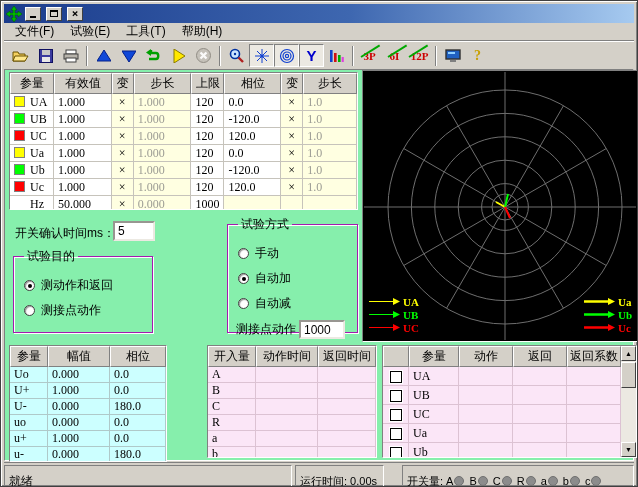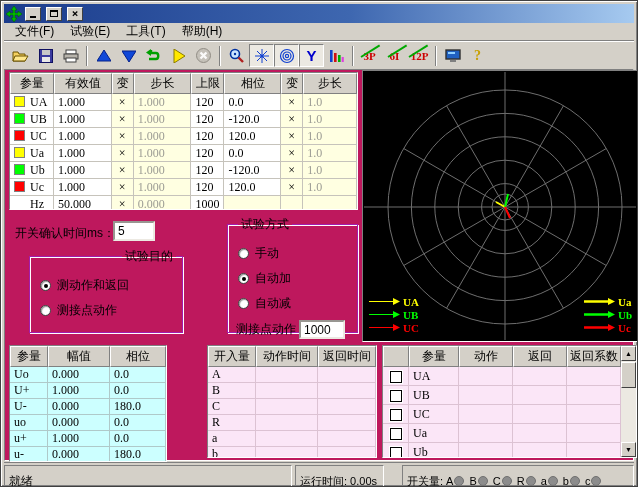--- a/index.html
+++ b/index.html
@@ -37,21 +37,21 @@
     background:transparent; border:1px solid transparent; position:relative; }
   .tb-btn.pressed { background:#ECE9E2; border-color:#808080 #FFF #FFF #808080; }
   .tb-btn.disabled { opacity:.9; }
   .tb-sep { width:2px; height:20px; margin:0 3px; border-left:1px solid #808080; border-right:1px solid #FFF; }
   .tb-text { font-weight:bold; font-size:11px; color:#CC0000; font-family:"Liberation Serif",serif; position:relative; }
   .tb-text .slash { position:absolute; left:-2px; top:6px; width:22px; height:2px; background:#00A800;
     transform:rotate(-32deg); transform-origin:left center; }
   .tb-y { color:#0000CC; font-weight:bold; font-size:15px; }
   .tb-help { color:#C8A000; font-weight:bold; font-size:14px; font-family:"Liberation Serif",serif; }
   
-  .client { position:relative; height:392px; background:#be185d;
+  .client { position:relative; height:392px; background:#86efac;
     border:1px solid; border-color:#808080 #FFF #FFF #808080; }
   
   table { border-collapse:separate; border-spacing:0; table-layout:fixed; }
   .tbl-wrap { position:absolute; overflow:hidden; border:1px solid; border-color:#808080 #FFF #FFF #808080;
     background:#D4D0C8; }
   th { background:#D4D0C8; border:1px solid; border-color:#FFF #808080 #808080 #FFF;
     font-size:12px; font-weight:normal; padding:1px 2px; white-space:nowrap; overflow:hidden; }
   td { font-family:"Liberation Serif",serif; font-size:12px; padding:0 4px; white-space:nowrap; overflow:hidden; }
   
   .main-tbl td { height:17px; border-right:1px solid #C6C3BB; border-bottom:1px solid #C6C3BB; background:#FFF; }
@@ -326,21 +326,21 @@
               <td class="dis ctr"></td>
               <td class="dis gray"></td>
             </tr>
           </tbody>
       </table>
     </div>
 
     <span class="lbl" style="left:10px; top:155px;">开关确认时间ms：</span>
     <input class="edit" style="left: 108px; top: 151px; width: 42px; height: 20px;" value="5">
 
-    <fieldset style="left:24px; top:178px; width:154px; height:85px;text-align:right;">
+    <fieldset style="left:8px; top:178px; width:140px; height:85px;">
       <legend>试验目的</legend>
       <div id="purpose-radios">
           <label class="radio-row">
             <span class="radio checked"></span>
             <span>测动作和返回</span>
           </label>
           <label class="radio-row">
             <span class="radio"></span>
             <span>测接点动作</span>
           </label>

